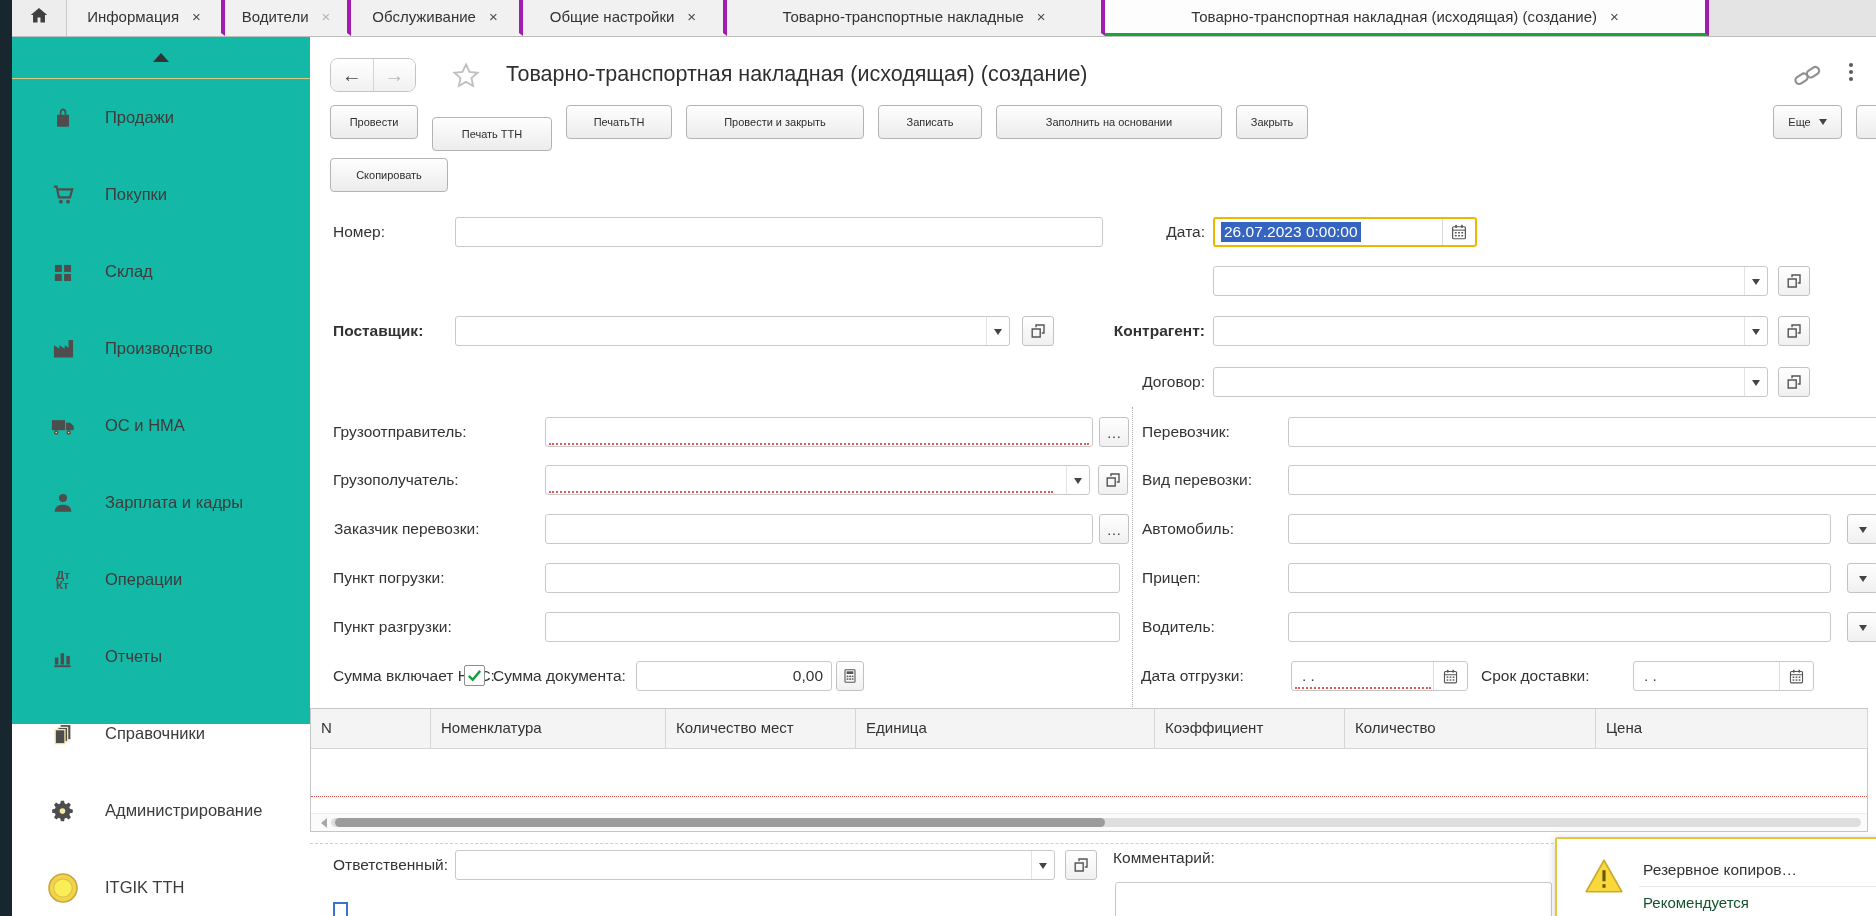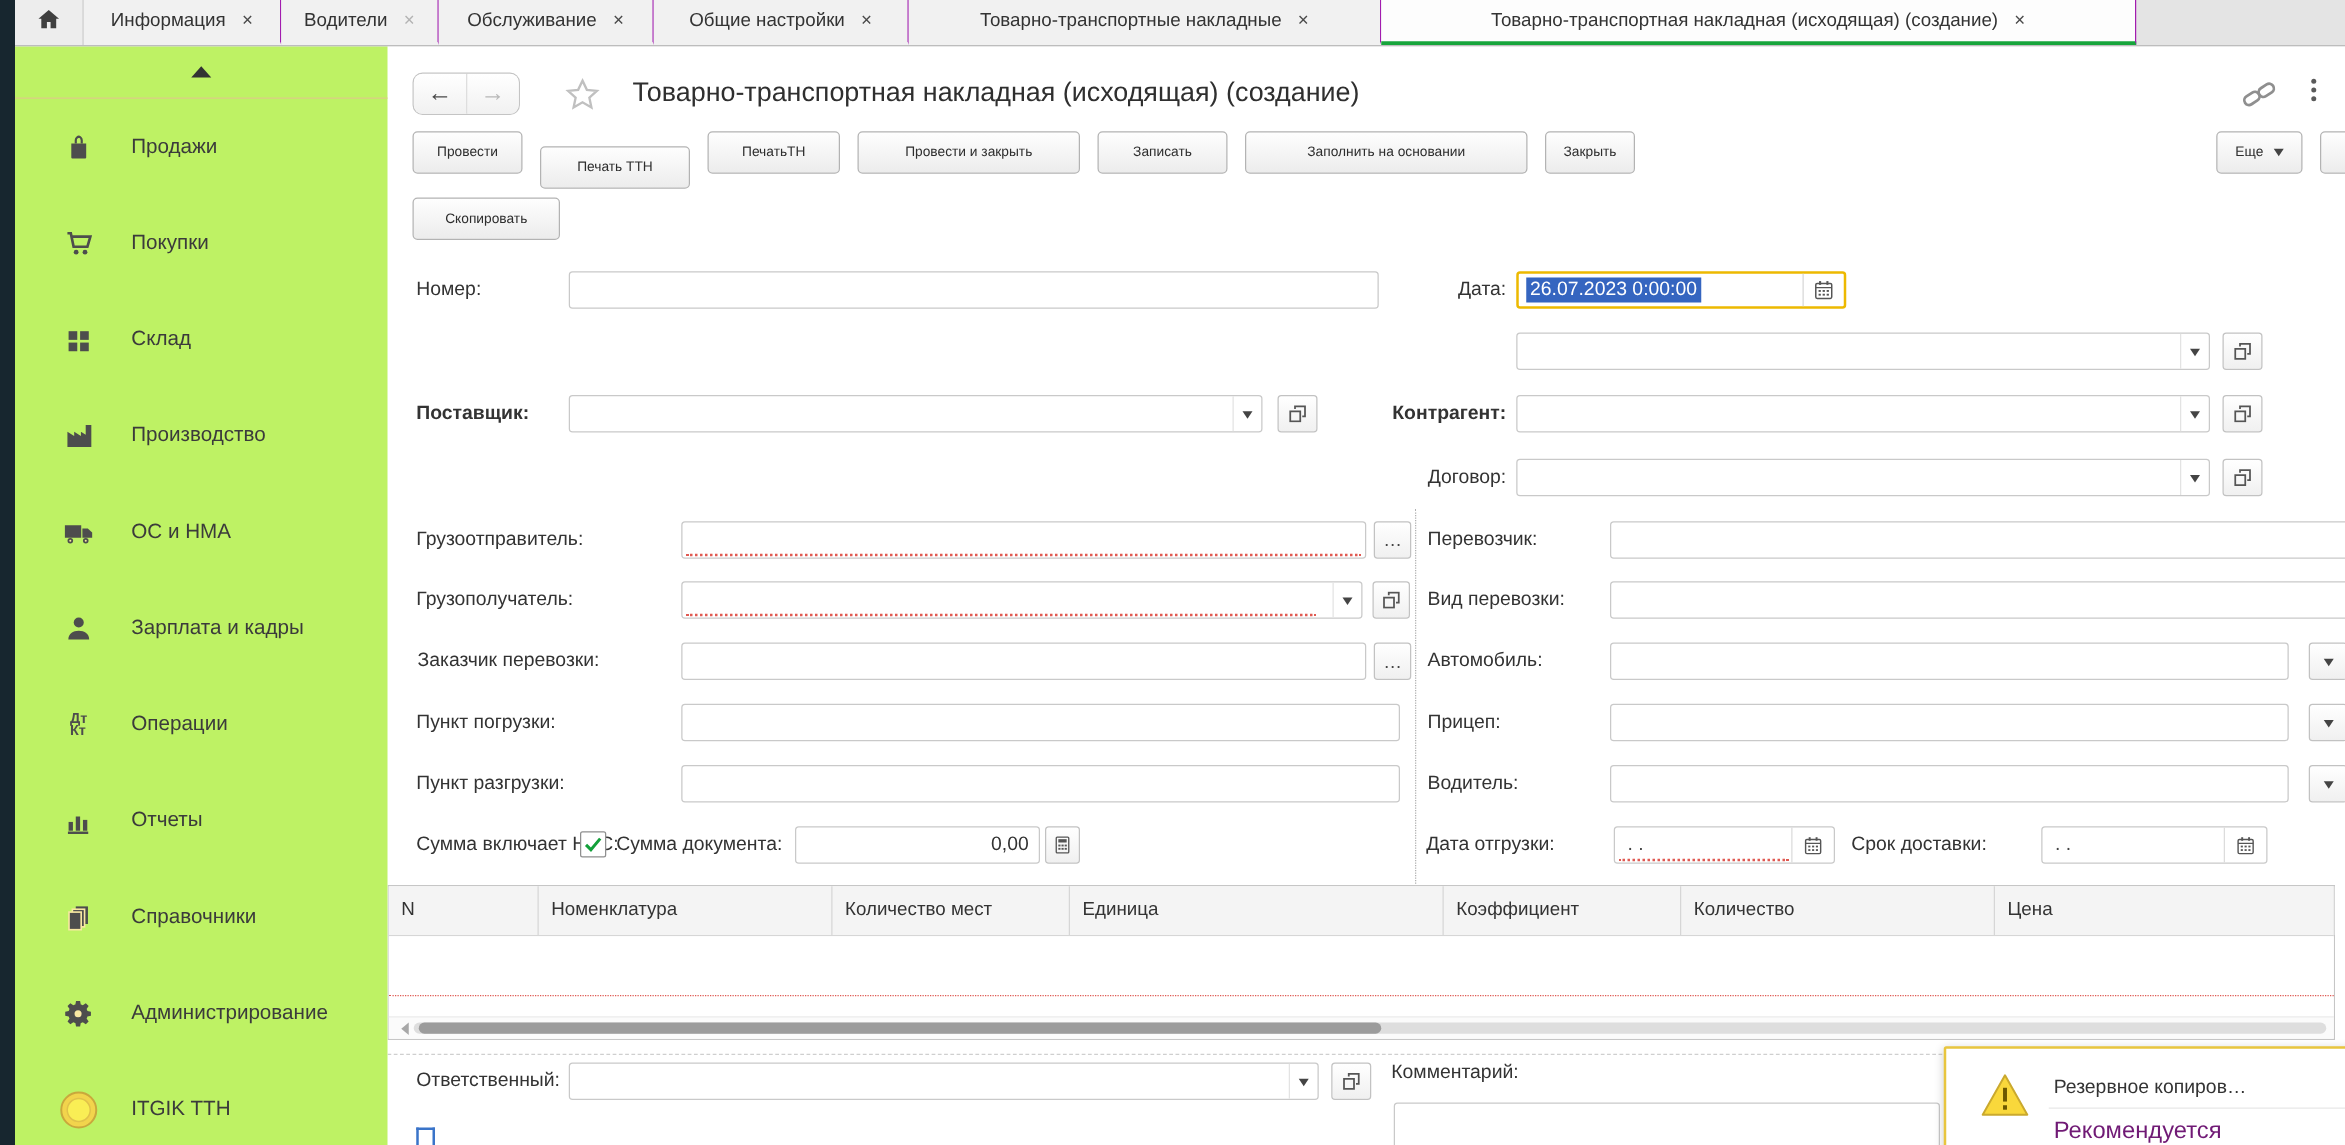--- a/index.html
+++ b/index.html
@@ -6,28 +6,28 @@
   .app{position:relative;width:1876px;height:916px;background:#ffffff;
        font-family:"Liberation Sans",sans-serif;overflow:hidden;color:#333;}
   
   .dark-strip{position:absolute;left:0;top:0;width:12px;height:916px;background:#17262f;z-index:6;}
   
   .tabbar{position:absolute;left:12px;top:0;right:0;height:37px;background:#e4e4e4;
           border-bottom:1px solid #bdbdbd;display:flex;box-sizing:border-box;z-index:5;}
   .home-tab{width:55px;height:100%;display:flex;align-items:center;justify-content:center;
             background:#ededed;border-right:1px solid #c9c9c9;box-sizing:border-box;}
   .tab{height:100%;display:flex;align-items:center;justify-content:center;gap:13px;
-       background:#f1f1f1;border-right:1px solid #a21caf;border-bottom:3px solid transparent;
+       background:#f1f1f1;border-right:4px solid #a21caf;border-bottom:3px solid transparent;
        box-sizing:border-box;font-size:15px;color:#333;white-space:nowrap;overflow:hidden;}
   .tab .x{color:#4a4a4a;font-size:15px;}
   .tab.dim .x{color:#b3b3b3;}
   .tab.active{background:#fdfdfd;border-bottom:3px solid #17a53c;}
   .t0{width:158px}.t1{width:126px}.t2{width:172px}.t3{width:204px}.t4{width:378px}.t5{width:604px}
   
-  .sidebar{position:absolute;left:12px;top:37px;width:298px;height:879px;background:#bef264;z-index:4;}
+  .sidebar{position:absolute;left:12px;top:37px;width:298px;height:687px;background:#14b8a6;z-index:4;}
   .collapse{height:41px;display:flex;align-items:center;justify-content:center;
             border-bottom:1px solid #dccb85;cursor:pointer;}
   .up-tri{width:0;height:0;border-left:8px solid transparent;border-right:8px solid transparent;
           border-bottom:9px solid #333;}
   .side-item{height:77px;display:flex;align-items:center;}
   .side-icon{width:32px;height:32px;margin-left:35px;display:flex;align-items:center;justify-content:center;flex:none;}
   .side-label{margin-left:26px;font-size:16.5px;color:#3b3b3b;white-space:nowrap;}
   .dtkt{display:flex;flex-direction:column;font-weight:bold;font-size:11.5px;color:#4d4d4d;line-height:10px;}
   .dtkt span:last-child{}
   
@@ -150,21 +150,21 @@
   .o-otv{left:755px;top:813px;width:32px}
   .l-komm{left:803px;top:806px}
   .f-komm{position:absolute;left:805px;top:845px;width:437px;height:64px;border:1px solid #c9c9c9;
           border-radius:3px;background:#fff;box-sizing:border-box;}
   .frag{position:absolute;left:23px;top:865px;width:11px;height:14px;border:2px solid #3a74c9;border-bottom:none;}
   
   .notif{position:absolute;left:1245px;top:800px;width:328px;height:90px;background:#fff;
          border:2px solid #e8c53e;border-radius:2px;box-shadow:0 2px 8px rgba(0,0,0,.18);z-index:8;}
   .notif .ttl{position:absolute;left:86px;top:22px;font-size:15.5px;color:#333;white-space:nowrap;}
   .notif .hr{position:absolute;left:82px;right:8px;top:47px;border-top:1px solid #e8e8e8;}
-  .notif .lnk{position:absolute;left:86px;top:55px;font-size:19px;color:#701a75;white-space:nowrap;}
+  .notif .lnk{position:absolute;left:86px;top:55px;font-size:15px;color:#14532d;white-space:nowrap;}
   .notif .warn{position:absolute;left:26px;top:18px;}
 </style>
 </head>
 <body>
 
 <div class="app">
   <div class="dark-strip"></div>
 
   <div class="tabbar">
     <div class="home-tab">

